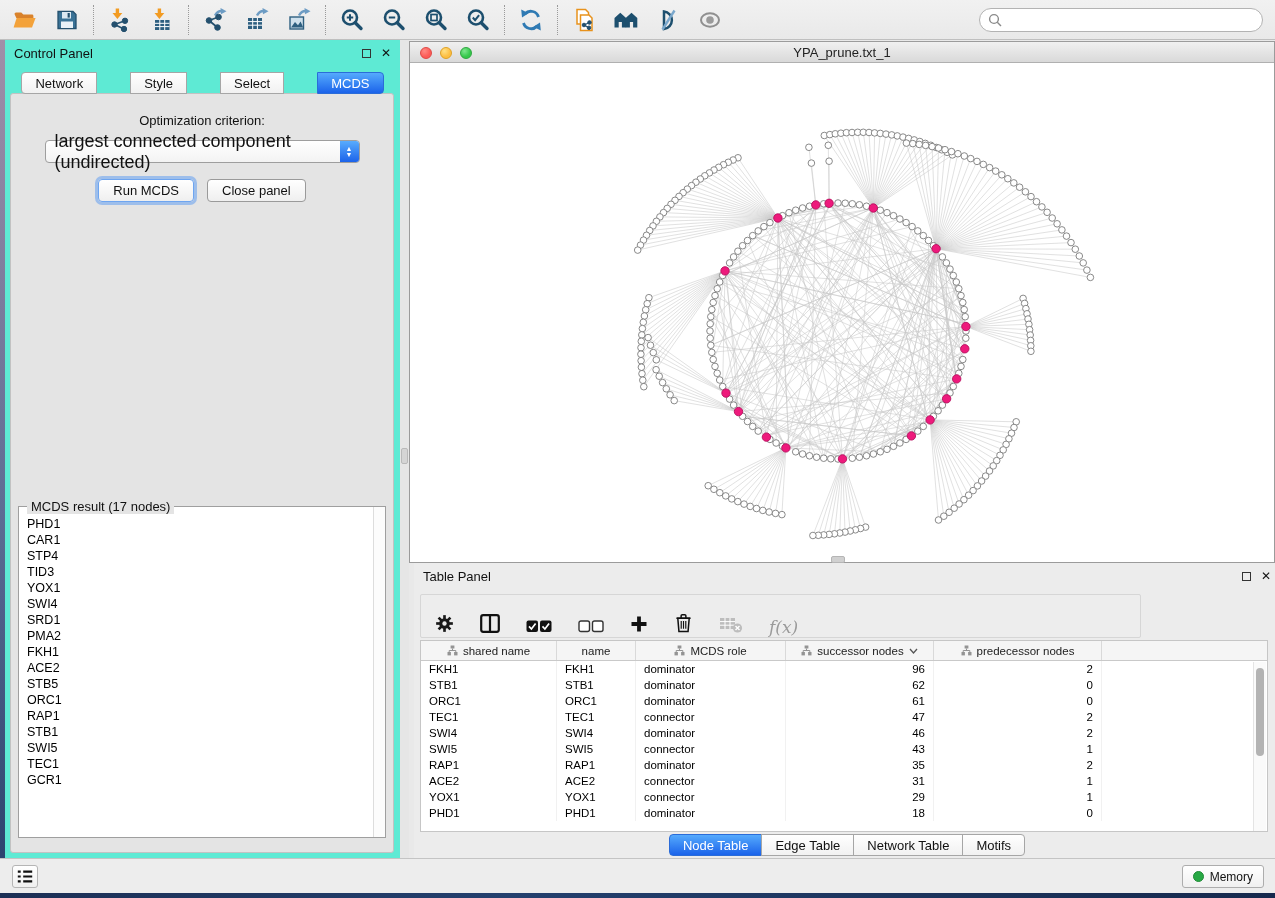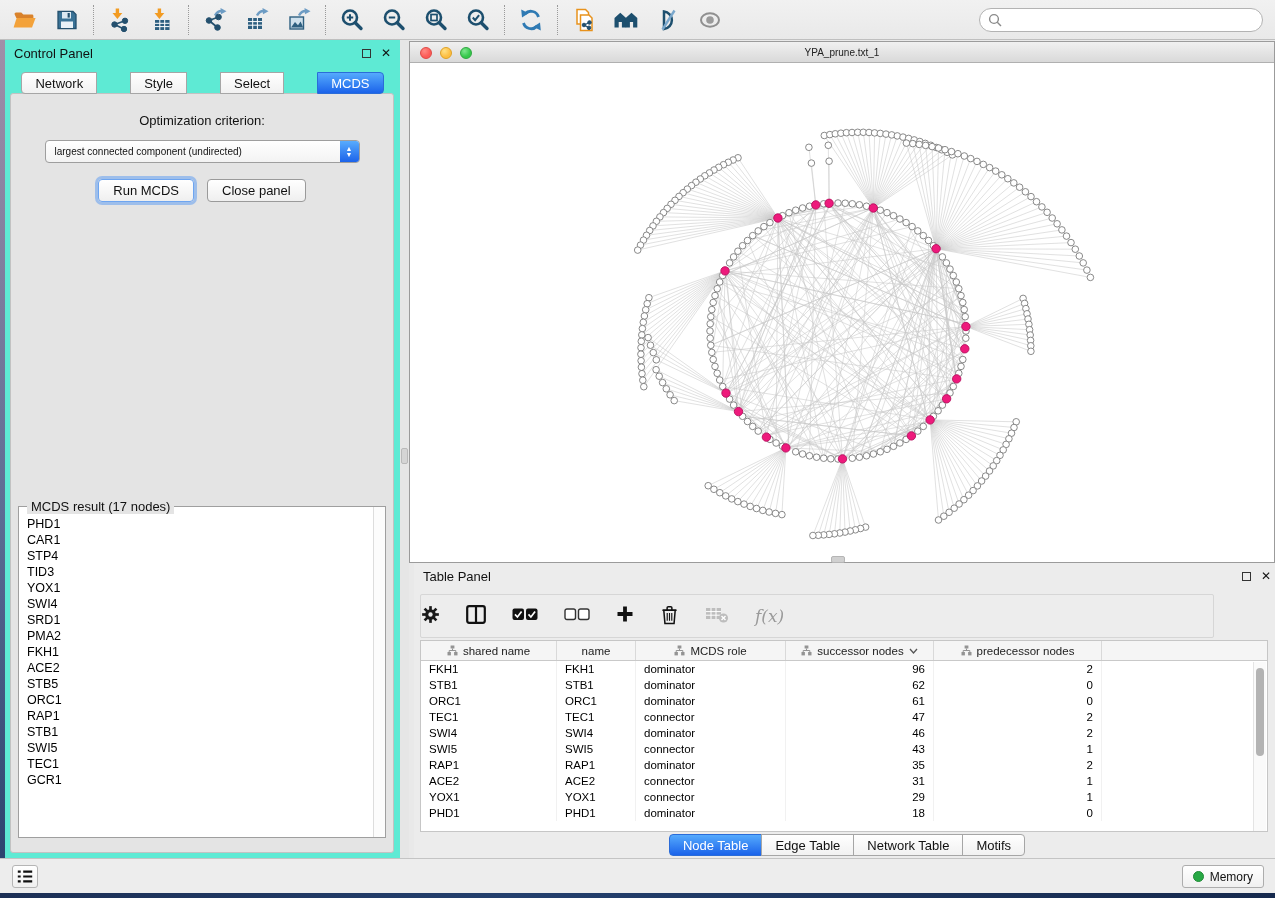--- a/index.html
+++ b/index.html
@@ -33,21 +33,21 @@
   .seg-tab { border:1px solid #a6a6a6; background:linear-gradient(#ffffff,#f1f1f1);
     font-size:13px; color:#111; padding:3px 13px; margin-left:-1px; height:22px; display:flex; align-items:center; }
   .seg-tab:first-child { border-radius:4px 0 0 4px; margin-left:0; }
   .seg-tab:last-child { border-radius:0 4px 4px 0; }
   .seg-tab.sel { background:linear-gradient(#55aafd,#1b63ea); border-color:#2b6cd8; color:#fff; }
   #cp-body { position:absolute; left:5px; top:53px; width:384px; height:760px;
     background:#e4e4e4; border:1px solid #c2c2c2; border-radius:3px; }
   #opt-label { text-align:center; margin-top:19px; font-size:13px; color:#111; }
   #criterion { margin:12px auto 0 auto; width:315px; height:23px; border:1px solid #9e9e9e; border-radius:4px;
     background:linear-gradient(#ffffff,#f3f3f3); display:flex; align-items:center; }
-  #criterion .val { flex:1; font-size:10px; padding-left:9px; color:#111; }
+  #criterion .val { flex:1; font-size:18px; padding-left:9px; color:#111; }
   #criterion .stepper { width:19px; height:21px; border-radius:0 3px 3px 0;
     background:linear-gradient(#58acfd,#1c63ea); display:flex; flex-direction:column;
     align-items:center; justify-content:center; color:#fff; font-size:7px; line-height:6px; }
   #cp-buttons { display:flex; justify-content:center; gap:13px; margin-top:16px; }
   .btn { border:1px solid #9a9a9a; border-radius:4px; background:linear-gradient(#ffffff,#efefef);
     font-size:13px; color:#111; padding:3px 14px; height:23px; }
   .btn.focused { box-shadow:0 0 0 3px rgba(110,165,240,.6); border-color:#6ea5f0; }
   #mcds-box { position:absolute; left:7px; top:412px; width:368px; height:332px;
     border:1px solid #9f9f9f; background:#fff; }
   #mcds-box .legend { position:absolute; top:-8px; left:8px; background:#e4e4e4;
@@ -62,32 +62,32 @@
   #split-v .handle { position:absolute; left:1px; top:408px; width:7px; height:16px;
     background:#d5d5d5; border:1px solid #b9b9b9; border-radius:2px; }
   #split-h-handle { position:absolute; left:831px; top:556px; width:14px; height:7px;
     background:#d0d0d0; border:1px solid #b5b5b5; border-radius:2px; z-index:5; }
 
   
   #net-frame { position:absolute; left:409px; top:41px; width:866px; height:522px;
     border:1px solid #9b9b9b; background:#fff; }
   #net-titlebar { height:21px; background:linear-gradient(#f0f0f0,#d9d9d9);
     border-bottom:1px solid #b0b0b0; position:relative; display:flex; align-items:center; justify-content:center; }
-  #net-titlebar .title { font-size:10px; color:#222; }
+  #net-titlebar .title { font-size:13px; color:#222; }
   .tl { position:absolute; top:4.5px; width:12px; height:12px; border-radius:50%; }
   .tl.red { left:10px; background:radial-gradient(circle at 35% 30%,#ff8a84,#fc5b57 60%); border:1px solid #df4744; }
   .tl.yellow { left:30px; background:radial-gradient(circle at 35% 30%,#ffe084,#fdbe41 60%); border:1px solid #dfa123; }
   .tl.green { left:50px; background:radial-gradient(circle at 35% 30%,#7fe68f,#35c84b 60%); border:1px solid #2ca73e; }
   #net-canvas { width:864px; height:499px; display:block; }
 
   
   #table-panel { position:absolute; left:414px; top:563px; width:866px; height:295px; background:#ececec; }
-  #tp-toolbar { position:absolute; left:6px; top:31px; width:794px; height:44px;
+  #tp-toolbar { position:absolute; left:6px; top:31px; width:721px; height:44px;
     background:#ededed; border:1px solid #d6d6d6; border-radius:2px;
-    display:flex; align-items:center; gap:26px; }
+    display:flex; align-items:flex-end; padding-left:14px; gap:26px; }
   #tp-toolbar .fx { font-family:"DejaVu Serif",serif; font-style:italic; font-size:17px; color:#9a9a9a; }
   #grid { position:absolute; left:6px; top:77px; width:848px; height:192px; background:#fff;
     border:1px solid #c6c6c6; overflow:hidden; }
   #grid-header { display:flex; height:20px; background:#f5f5f5; border-bottom:1px solid #c9c9c9; }
   .hcell { position:relative; display:flex; align-items:center; justify-content:center;
     font-size:11.5px; color:#222; border-right:1px solid #d9d9d9; gap:5px; }
   .hcell.filler { border-right:none; flex:1; }
   .grow { display:flex; height:16px; font-size:11.5px; color:#000; }
   .gcell { padding:0 8px; line-height:16px; border-right:1px solid #f1f1f1; white-space:nowrap; overflow:hidden; }
   .gcell.num { text-align:right; }

